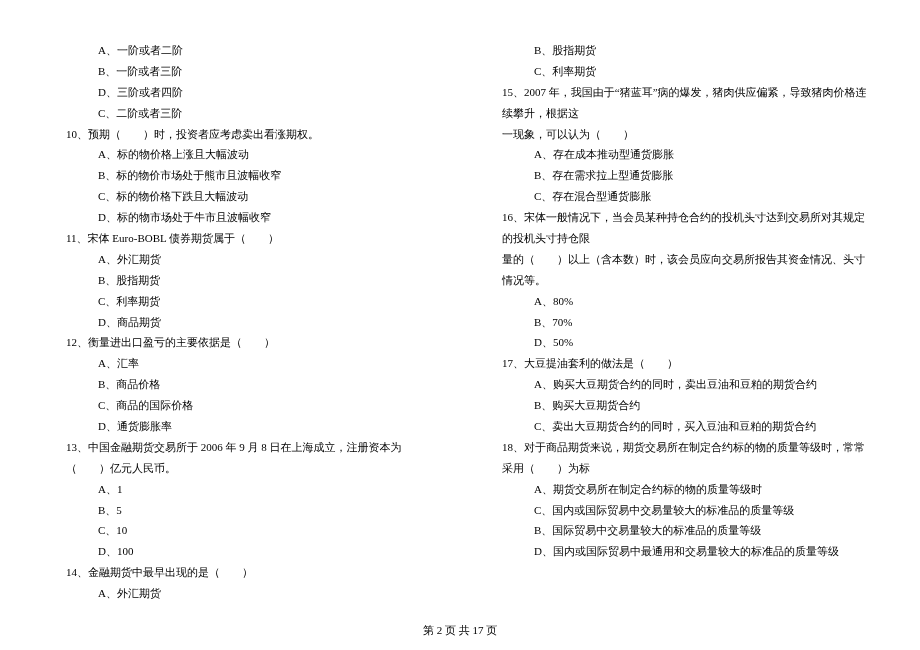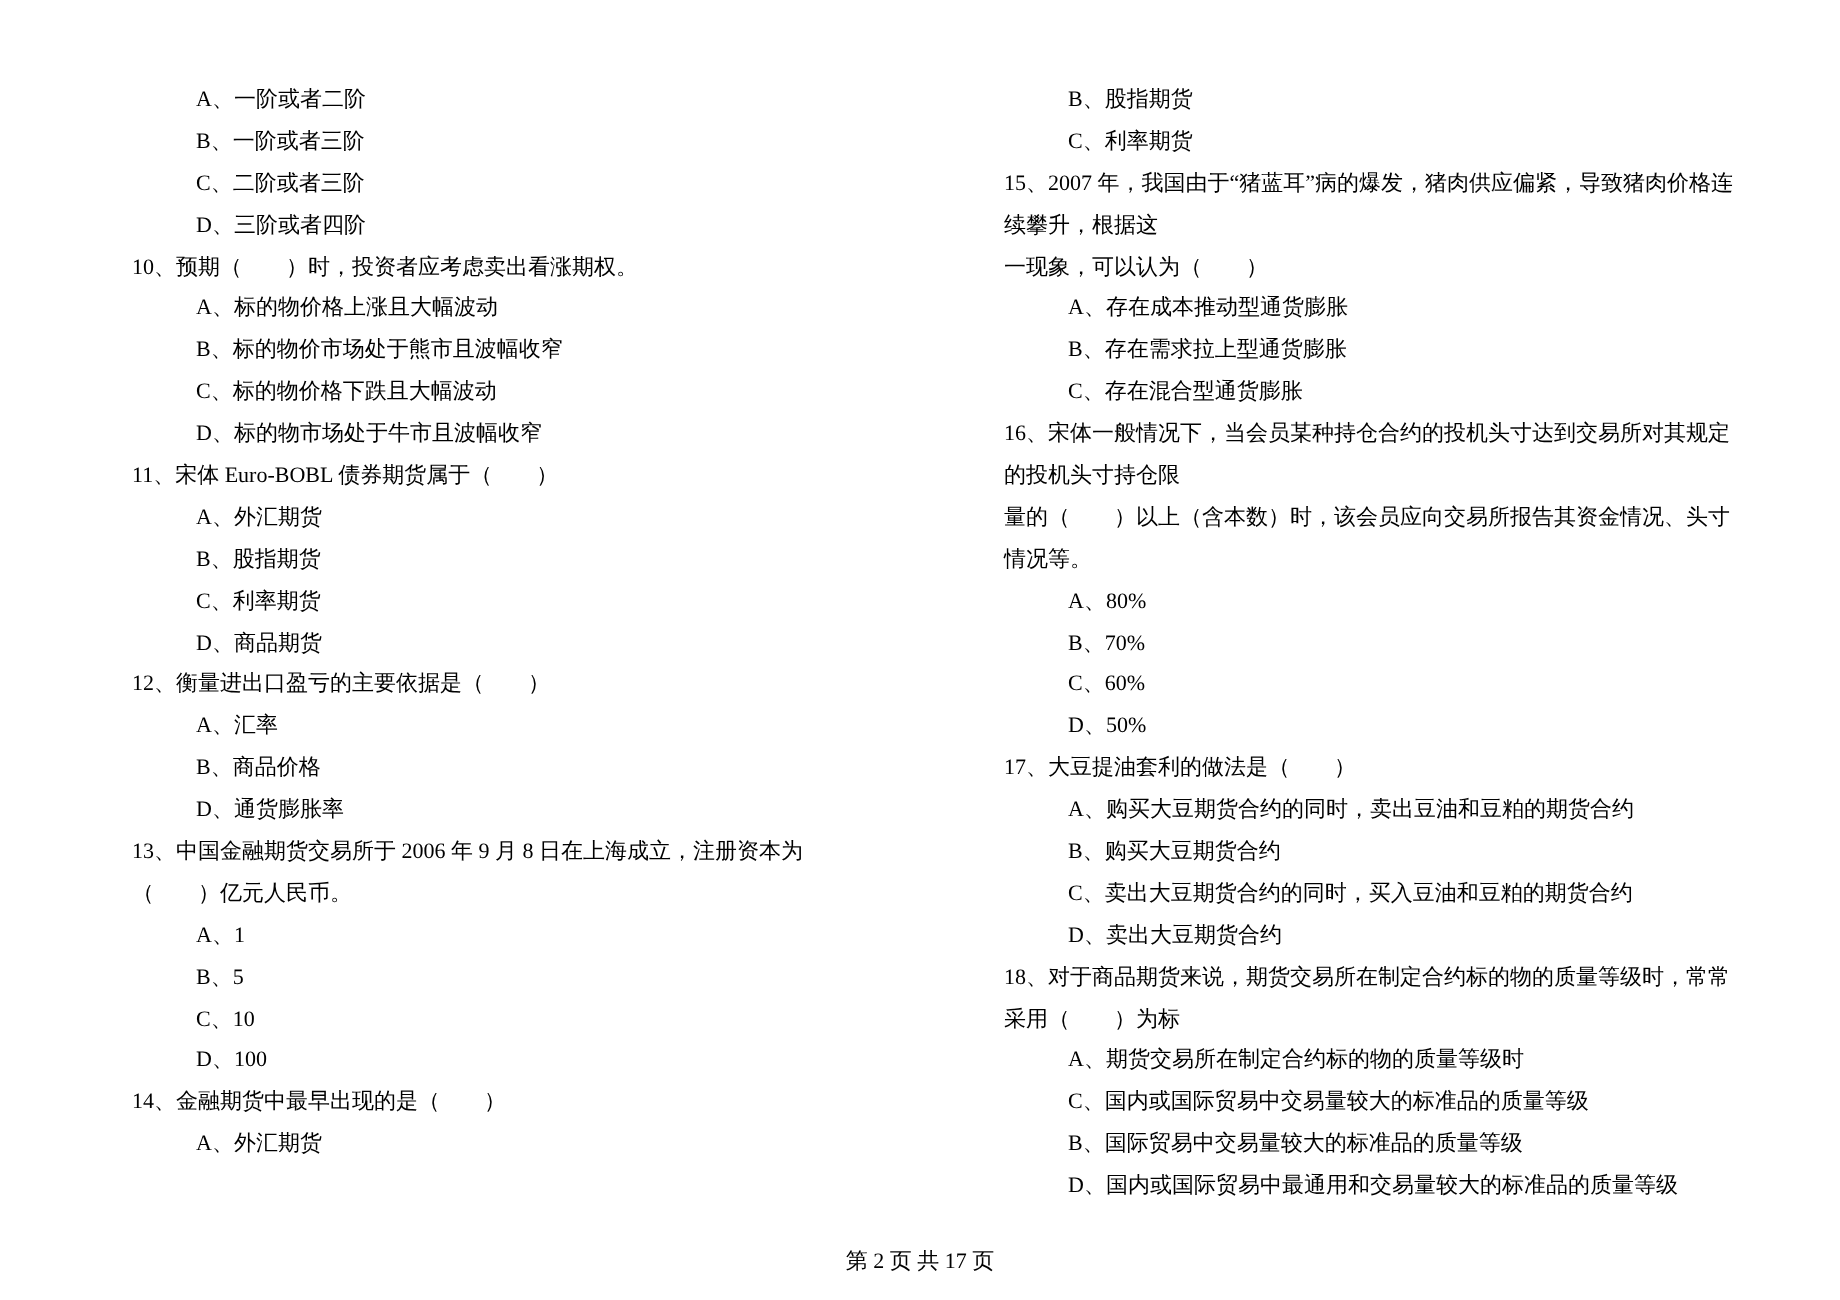--- a/index.html
+++ b/index.html
@@ -42,38 +42,39 @@
     right: 0;
   }
 </style>
 </head>
 <body>
 
 <div class="page">
   <div class="col">
     <div class="opt">A、一阶或者二阶</div>
     <div class="opt">B、一阶或者三阶</div>
+    <div class="opt">D、三阶或者四阶</div>
     <div class="opt">C、二阶或者三阶</div>
-    <div class="opt">D、三阶或者四阶</div>
 
     <div class="q">10、预期（　　）时，投资者应考虑卖出看涨期权。</div>
     <div class="opt">A、标的物价格上涨且大幅波动</div>
     <div class="opt">B、标的物价市场处于熊市且波幅收窄</div>
     <div class="opt">C、标的物价格下跌且大幅波动</div>
     <div class="opt">D、标的物市场处于牛市且波幅收窄</div>
 
     <div class="q">11、宋体 Euro-BOBL 债券期货属于（　　）</div>
     <div class="opt">A、外汇期货</div>
     <div class="opt">B、股指期货</div>
     <div class="opt">C、利率期货</div>
     <div class="opt">D、商品期货</div>
 
     <div class="q">12、衡量进出口盈亏的主要依据是（　　）</div>
     <div class="opt">A、汇率</div>
     <div class="opt">B、商品价格</div>
+    <div class="opt">C、商品的国际价格</div>
     <div class="opt">D、通货膨胀率</div>
 
     <div class="q">13、中国金融期货交易所于 2006 年 9 月 8 日在上海成立，注册资本为（　　）亿元人民币。</div>
     <div class="opt">A、1</div>
     <div class="opt">B、5</div>
     <div class="opt">C、10</div>
     <div class="opt">D、100</div>
 
     <div class="q">14、金融期货中最早出现的是（　　）</div>
     <div class="opt">A、外汇期货</div>
@@ -86,28 +87,26 @@
     <div class="q">15、2007 年，我国由于“猪蓝耳”病的爆发，猪肉供应偏紧，导致猪肉价格连续攀升，根据这</div>
     <div class="q-cont">一现象，可以认为（　　）</div>
     <div class="opt">A、存在成本推动型通货膨胀</div>
     <div class="opt">B、存在需求拉上型通货膨胀</div>
     <div class="opt">C、存在混合型通货膨胀</div>
 
     <div class="q">16、宋体一般情况下，当会员某种持仓合约的投机头寸达到交易所对其规定的投机头寸持仓限</div>
     <div class="q-cont">量的（　　）以上（含本数）时，该会员应向交易所报告其资金情况、头寸情况等。</div>
     <div class="opt">A、80%</div>
     <div class="opt">B、70%</div>
-    <div class="opt">C、60%</div>
     <div class="opt">D、50%</div>
 
     <div class="q">17、大豆提油套利的做法是（　　）</div>
     <div class="opt">A、购买大豆期货合约的同时，卖出豆油和豆粕的期货合约</div>
     <div class="opt">B、购买大豆期货合约</div>
     <div class="opt">C、卖出大豆期货合约的同时，买入豆油和豆粕的期货合约</div>
-    <div class="opt">D、卖出大豆期货合约</div>
 
     <div class="q">18、对于商品期货来说，期货交易所在制定合约标的物的质量等级时，常常采用（　　）为标</div>
     <div class="opt">A、期货交易所在制定合约标的物的质量等级时</div>
     <div class="opt">C、国内或国际贸易中交易量较大的标准品的质量等级</div>
     <div class="opt">B、国际贸易中交易量较大的标准品的质量等级</div>
     <div class="opt">D、国内或国际贸易中最通用和交易量较大的标准品的质量等级</div>
   </div>
 </div>
 
 <div class="footer">第 2 页 共 17 页</div>

